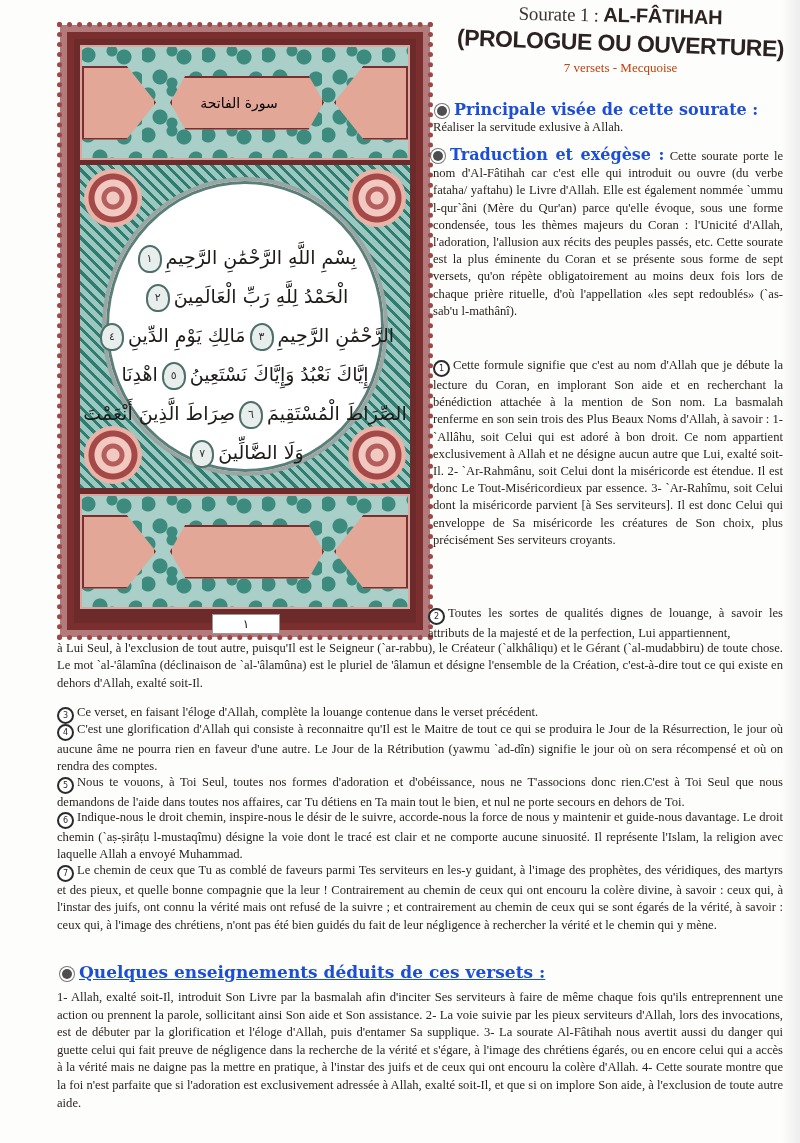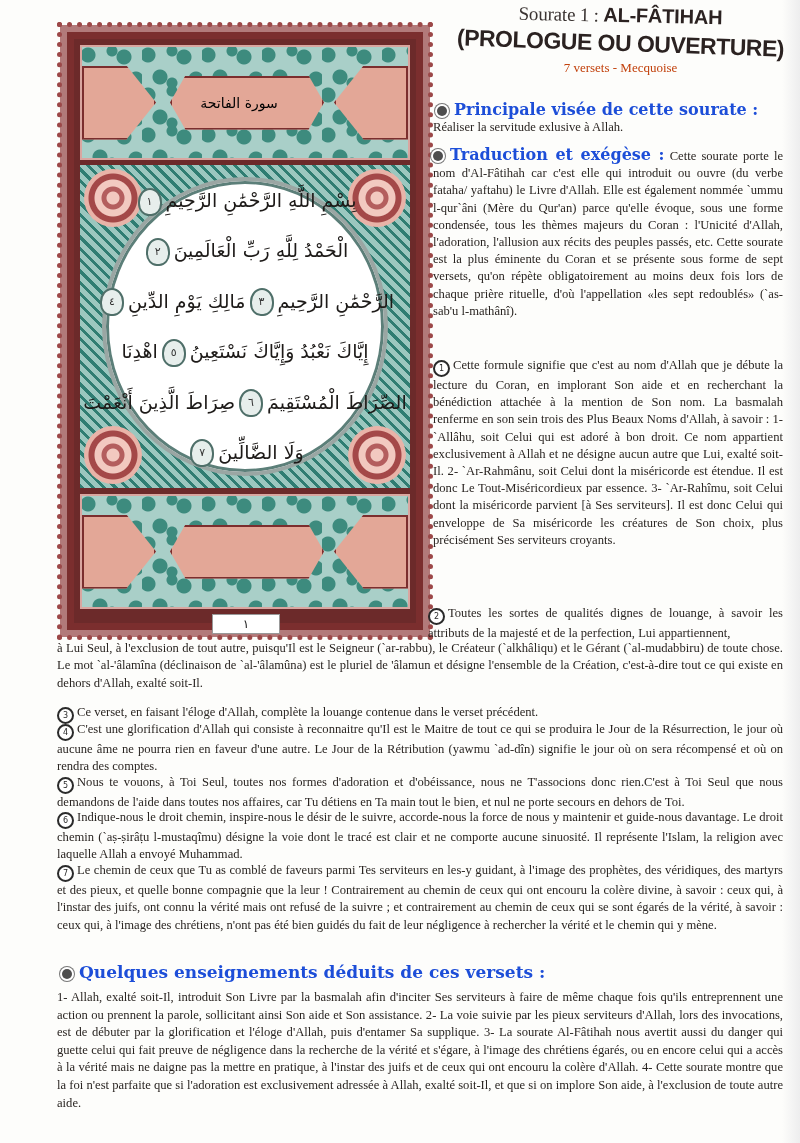--- a/index.html
+++ b/index.html
@@ -43,21 +43,21 @@
   .middle { position:absolute; left:6px; right:6px; top:126px; bottom:135px;
     background:
       repeating-linear-gradient(45deg, #2f7d72 0 3px, #9bc7bf 3px 8px);
   }
   .rosette { position:absolute; width:58px; height:58px; border-radius:50%;
     background:radial-gradient(circle, #f2c9c0 0 6px, #b45e5e 7px 11px, #f2c9c0 12px 18px, #a44848 19px 24px, #e9b3a8 25px 29px);
   }
   .medallion { position:absolute; left:22px; right:22px; top:12px; bottom:12px;
     background:#ffffff; border:4px solid #9aa6a3; border-radius:50% / 50%;
     box-shadow:0 0 0 3px #5c7f79 inset;
-    display:flex; flex-direction:column; align-items:center; justify-content:space-between; }
+    display:flex; flex-direction:column; align-items:center; justify-content:flex-end; }
   .verse-line { direction:rtl; font-family:"DejaVu Sans",sans-serif; font-size:19px;
     line-height:39px; color:#1d1a18; text-align:center; white-space:nowrap; }
   .ayah-mark { display:inline-block; width:20px; height:24px; border-radius:50% 50% 45% 45%;
     border:2px solid #4f6f69; background:#e7eeec; color:#333; font-size:11px; line-height:24px;
     text-align:center; margin:0 4px; vertical-align:middle; font-family:"DejaVu Sans",sans-serif; }
   .page-num-box { position:absolute; left:50%; bottom:-4px; width:66px; height:18px; margin-left:-33px;
     background:#ffffff; border:1px solid #999; text-align:center; font-size:12px; line-height:18px;
     font-family:"DejaVu Sans",sans-serif; color:#222; }
 
   
@@ -83,21 +83,21 @@
   .note-icon { display:inline-block; width:13px; height:13px; border-radius:50%;
     border:2px solid #2a2a2a; color:#2a2a2a; font-size:8px; line-height:13px; text-align:center;
     font-family:"DejaVu Sans",sans-serif; margin-right:3px; vertical-align:-2px; background:#fff; }
   .p-note2 { position:absolute; left:428px; top:605px; width:355px; font-size:12.6px; line-height:17.4px; text-align:justify; }
   .p-note2-cont { top:640px; }
   .p-note3 { top:704px; }
   .p-note4 { top:721px; }
   .p-note5 { top:738px;margin-top:36px; }
   .p-note6 { top:809px; }
   .p-note7 { top:862px; }
-  .h-lessons { position:absolute; left:62px; top:962px; font-size:17px; }
+  .h-lessons { position:absolute; left:62px; top:962px; font-size:17px;text-decoration:underline; }
   .p-lessons { top:989px; line-height:17.6px; }
 </style>
 </head>
 <body>
 
 <div class="page-shadow"></div>
 
 <div class="frame">
   <div class="frame-inner">
     <div class="band top">

